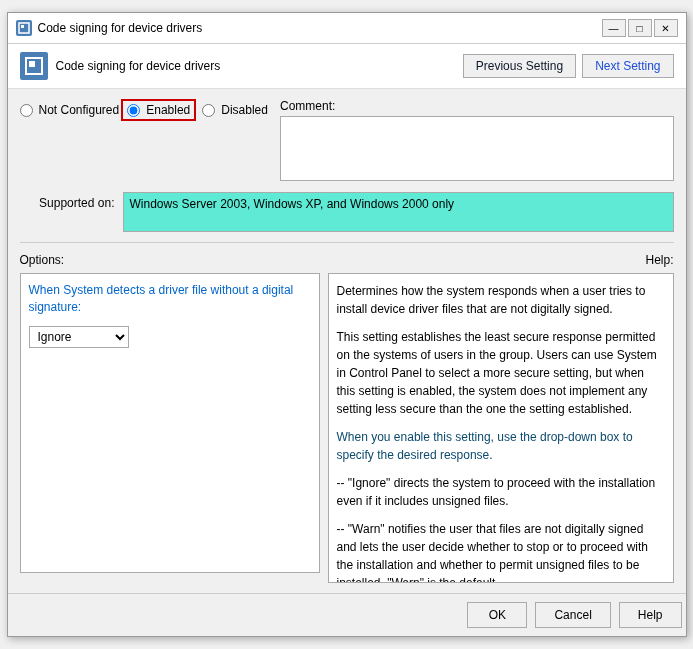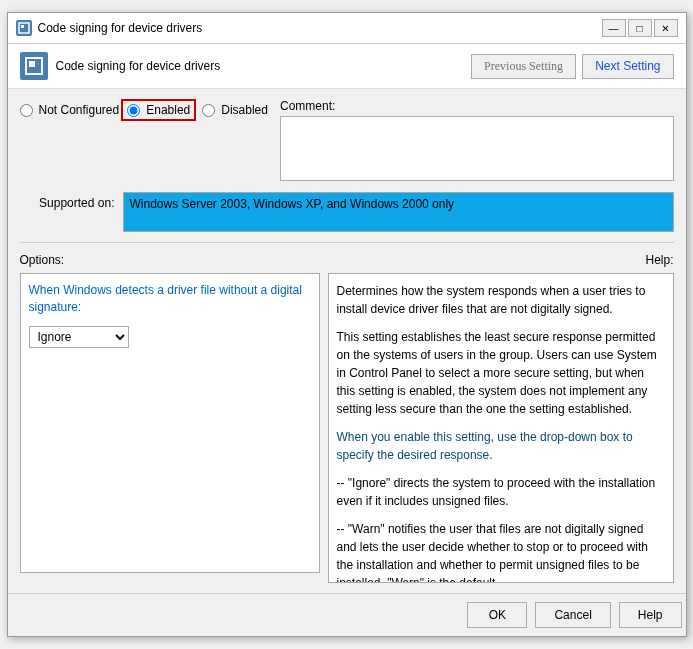--- a/index.html
+++ b/index.html
@@ -93,21 +93,21 @@
       gap: 6px;
     }
     .nav-btn {
       padding: 4px 12px;
       background: #f0f0f0;
       border: 1px solid #aaa;
       cursor: pointer;
       font-size: 12px;
       color: #1d4ed8;
     }
-    .nav-btn:disabled { color: #737373; cursor: default; font-family: Liberation Serif, serif; }
+    .nav-btn:disabled { color: #0f172a; cursor: default; }
 
     .content {
       padding: 10px 12px;
       background: #f0f0f0;
     }
 
     .radio-section {
       display: flex;
       align-items: flex-start;
       gap: 12px;
@@ -156,21 +156,21 @@
     }
     .supported-label {
       font-size: 12px;
       min-width: 95px;
       text-align: right;
       padding-top: 4px;
     }
     .supported-box {
       flex: 1;
       border: 1px solid #aaa;
-      background: #0ea5e9;
+      background: #5eead4;
       padding: 4px 6px;
       font-size: 12px;
       min-height: 40px;
       overflow-y: scroll;
       position: relative;
     }
 
     .divider {
       border: none;
       border-top: 1px solid #ccc;
@@ -337,21 +337,21 @@
       </div>
     </div>
 
     <hr class="divider">
 
     <div class="options-help-row">
 
       <div class="options-panel">
         <div class="options-label">Options:</div>
         <div class="options-box">
-          <div class="options-desc">When Windows detects a driver file without a digital signature:</div>
+          <div class="options-desc">When System detects a driver file without a digital signature:</div>
           <div class="select-wrapper">
             <select class="dropdown">
               <option>Ignore</option>
               <option>Warn</option>
               <option>Block</option>
             </select>
           </div>
         </div>
       </div>
 

